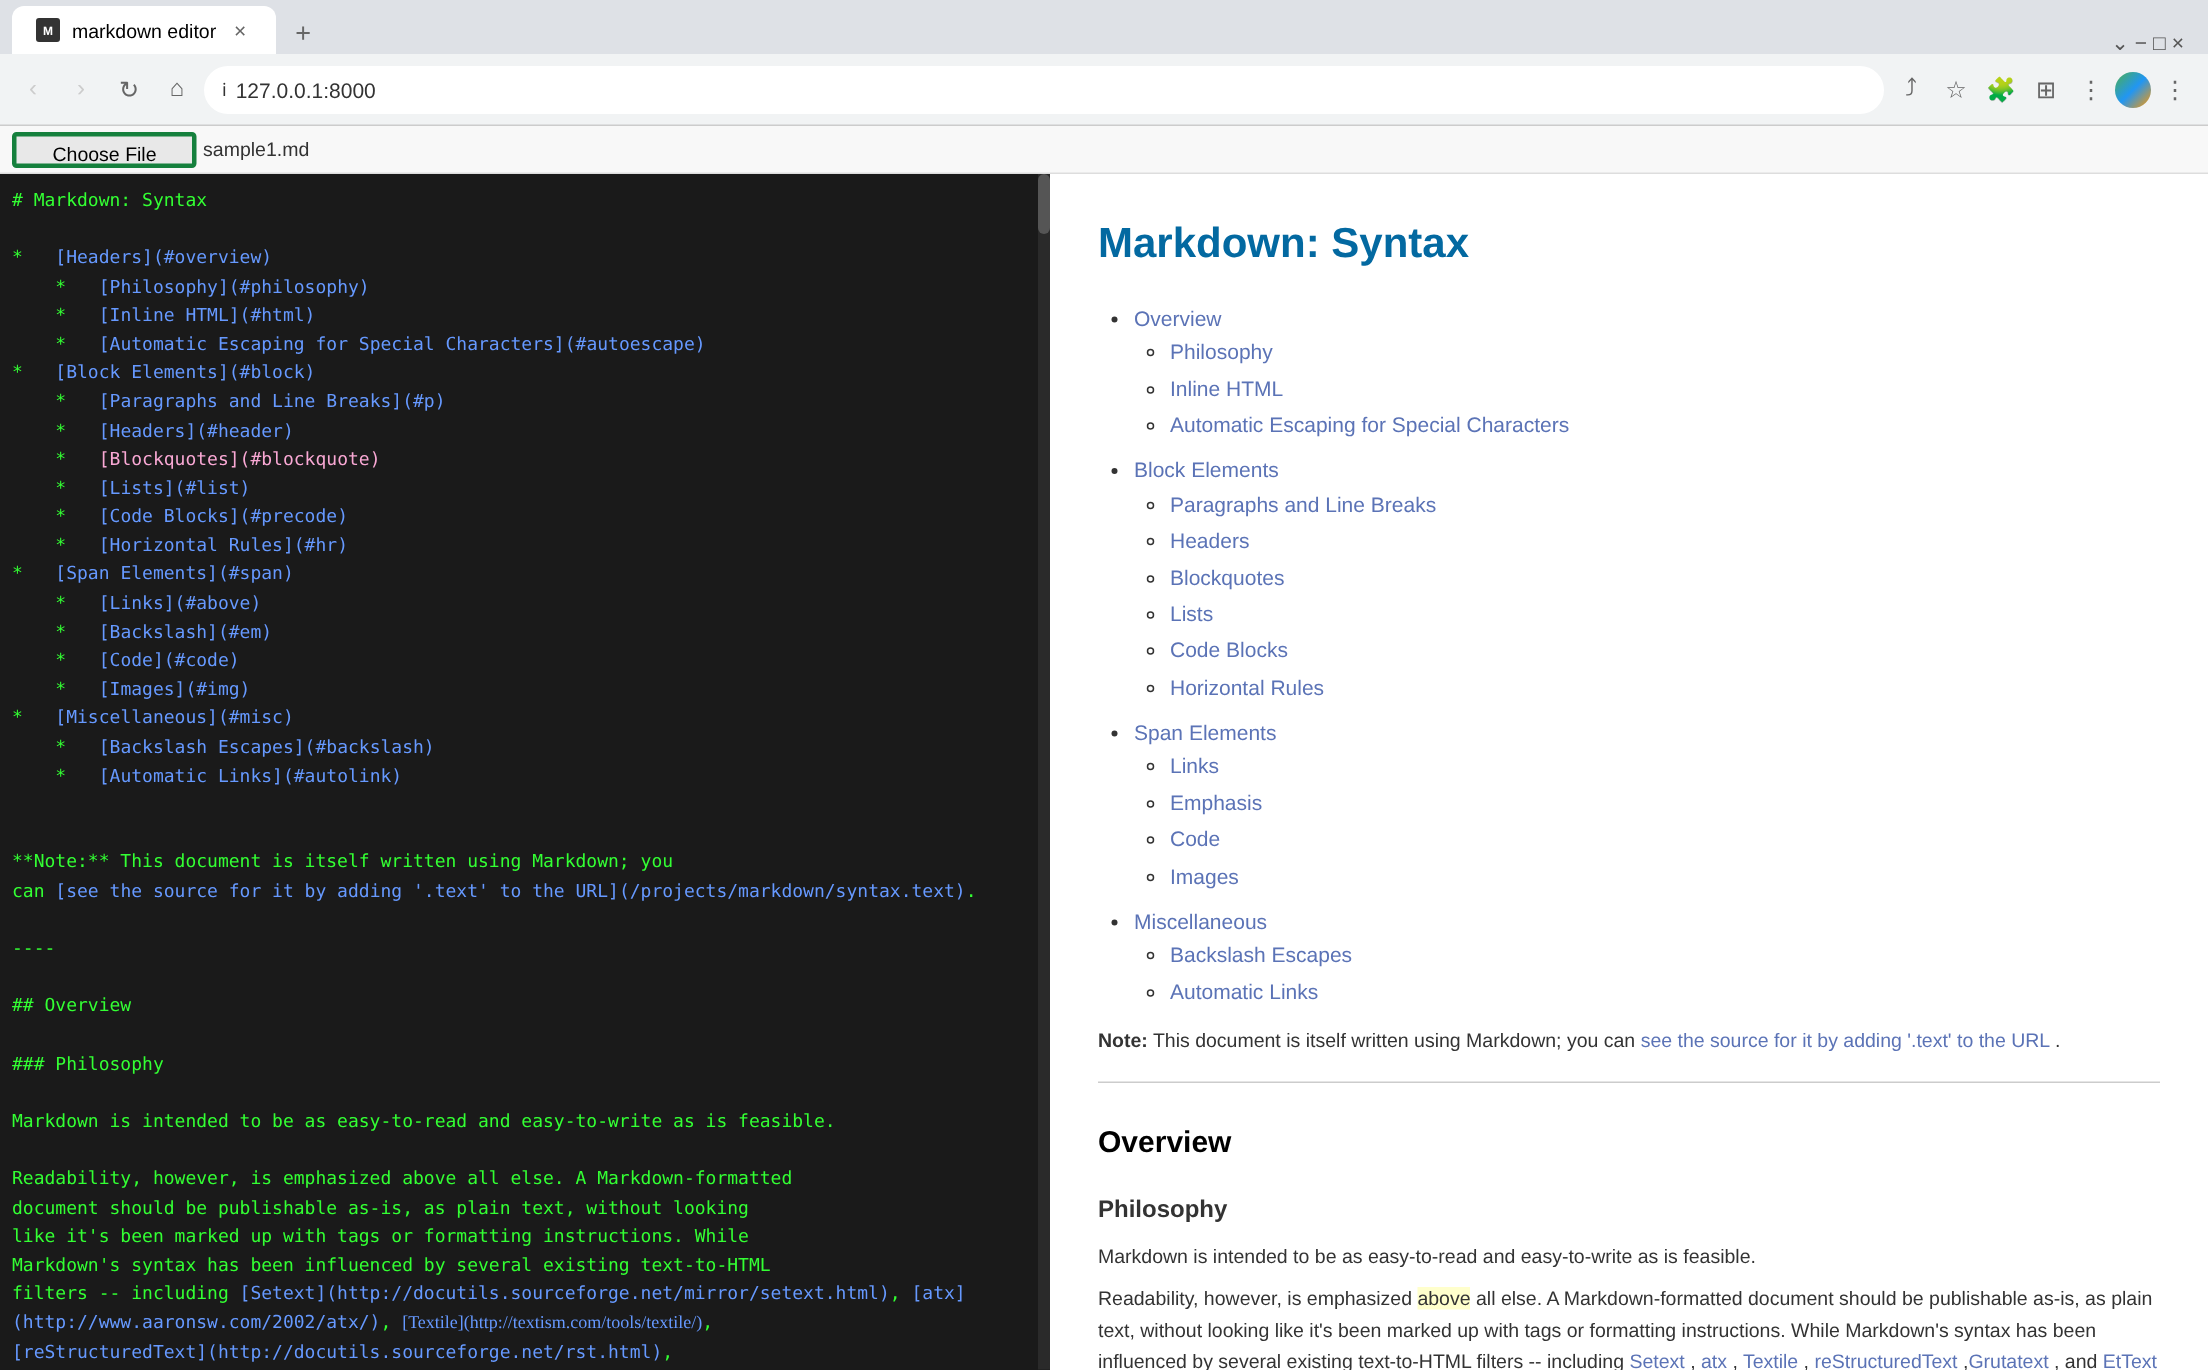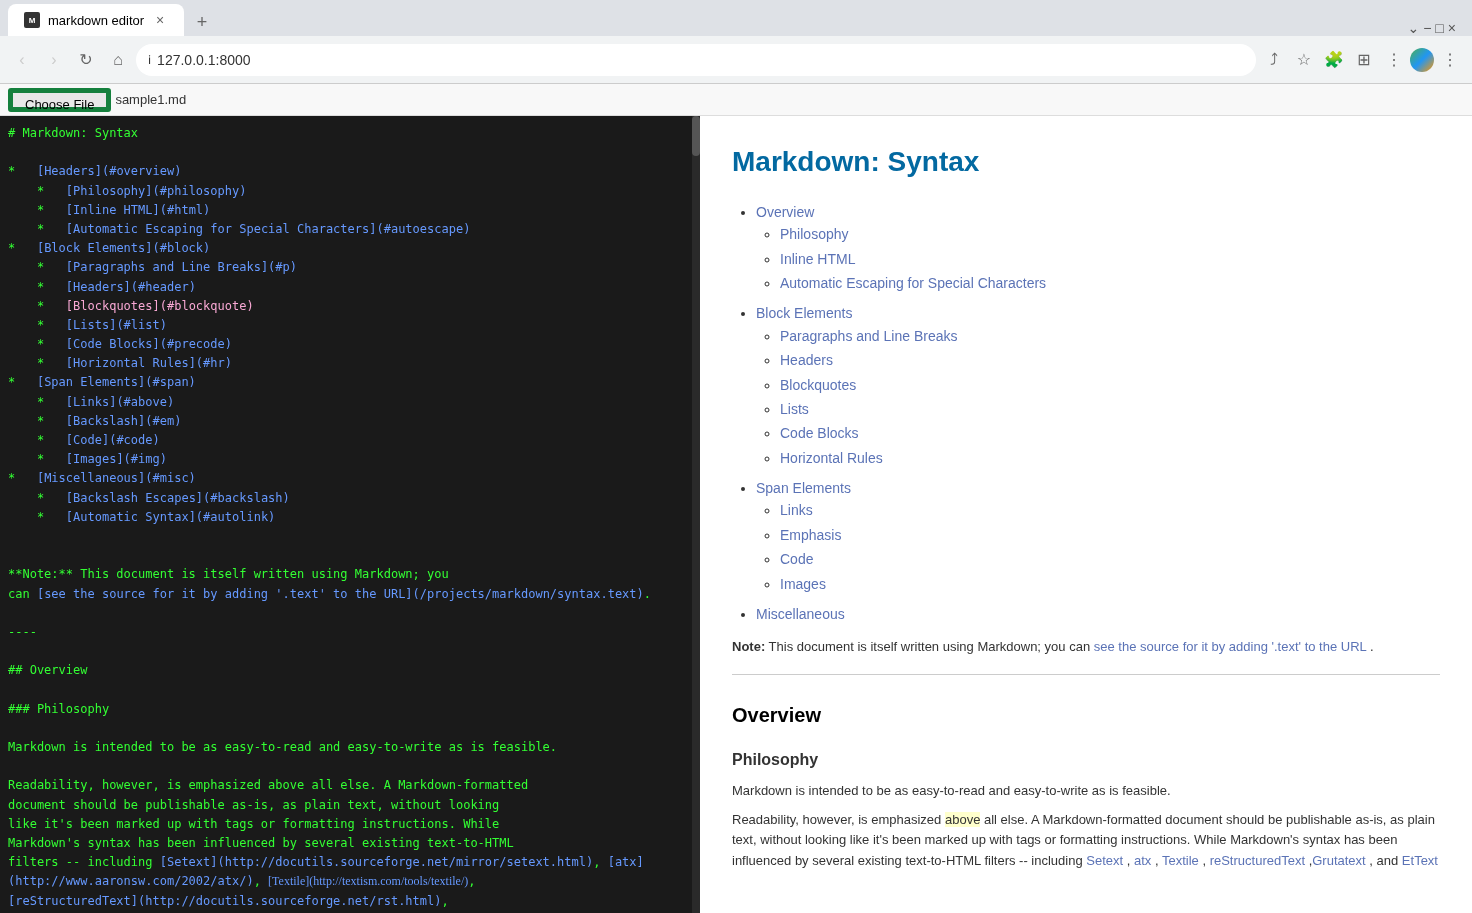--- a/index.html
+++ b/index.html
@@ -17,21 +17,21 @@
 
     .browser-controls { background: #f1f3f4; height: 48px; display: flex; align-items: center; padding: 0 8px; gap: 4px; border-bottom: 1px solid #ccc; }
     .nav-btn { width: 28px; height: 28px; border-radius: 50%; border: none; background: transparent; cursor: pointer; display: flex; align-items: center; justify-content: center; color: #666; font-size: 16px; }
     .nav-btn.disabled { color: #ccc; cursor: default; }
     .address-bar-container { flex: 1; height: 32px; border-radius: 16px; background: white; padding: 0 12px; display: flex; align-items: center; gap: 6px; }
     .address-text { font-size: 14px; color: #333; }
     .lock-icon { color: #333; font-size: 12px; }
     .browser-actions { display: flex; gap: 2px; align-items: center; }
 
     .toolbar { background: #f8f8f8; height: 32px; display: flex; align-items: center; padding: 4px 8px; gap: 4px; border-bottom: 1px solid #ddd; }
-    .choose-file-btn { padding: 4px 12px; font-size: 13px; background: #e8e8e8; border: 5px solid #15803d; border-radius: 3px; cursor: pointer; height: 24px; }
+    .choose-file-btn { padding: 4px 24px; font-size: 13px; background: #e8e8e8; border: 3px solid #15803d; border-radius: 3px; cursor: pointer; height: 24px; }
     .file-name { font-size: 13px; color: #333; }
 
     
     .content-area { display: flex; flex: 1; overflow: hidden; }
 
     
     .editor-pane { width: 700px; background: #1a1a1a; color: #33ff33; font-family: 'Courier New', monospace; font-size: 12px; line-height: 1.6; padding: 8px; overflow-y: auto; flex-shrink: 0; position: relative; }
     .editor-pane pre { white-space: pre-wrap; word-break: break-word; }
 
     
@@ -112,21 +112,21 @@
     *   <span style="color:#6699ff;">[Lists](#list)</span>
     *   <span style="color:#6699ff;">[Code Blocks](#precode)</span>
     *   <span style="color:#6699ff;">[Horizontal Rules](#hr)</span>
 *   <span style="color:#6699ff;">[Span Elements](#span)</span>
     *   <span style="color:#6699ff;">[Links](#above)</span>
     *   <span style="color:#6699ff;">[Backslash](#em)</span>
     *   <span style="color:#6699ff;">[Code](#code)</span>
     *   <span style="color:#6699ff;">[Images](#img)</span>
 *   <span style="color:#6699ff;">[Miscellaneous](#misc)</span>
     *   <span style="color:#6699ff;">[Backslash Escapes](#backslash)</span>
-    *   <span style="color:#6699ff;">[Automatic Syntax](#autolink)</span>
+    *   <span style="color:#6699ff;">[Automatic Links](#autolink)</span>
 
 
 **Note:** This document is itself written using Markdown; you
 can <span style="color:#6699ff;">[see the source for it by adding '.text' to the URL](/projects/markdown/syntax.text)</span>.
 
 ----
 
 ## Overview
 
 ### Philosophy
@@ -185,20 +185,24 @@
           <a href="#span">Span Elements</a>
           <ul>
             <li><a href="#link">Links</a></li>
             <li><a href="#em">Emphasis</a></li>
             <li><a href="#code">Code</a></li>
             <li><a href="#img">Images</a></li>
           </ul>
         </li>
         <li>
           <a href="#misc">Miscellaneous</a>
+          <ul>
+            <li><a href="#backslash">Backslash Escapes</a></li>
+            <li><a href="#autolink">Automatic Links</a></li>
+          </ul>
         </li>
       </ul>
 
       <div class="note-box">
         <strong>Note:</strong><span> This document is itself written using Markdown; you can </span><a href="#">see the source for it by adding '.text' to the URL</a><span> .</span>
       </div>
 
       <hr>
 
       <h2>Overview</h2>

